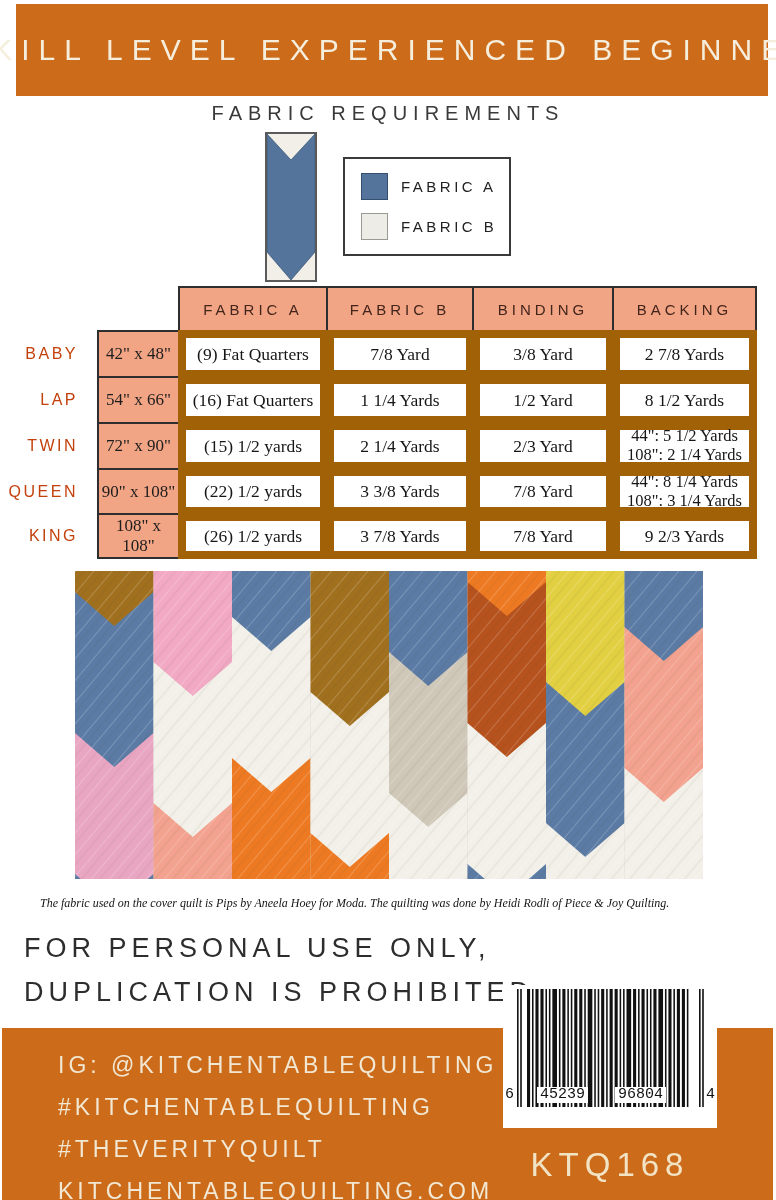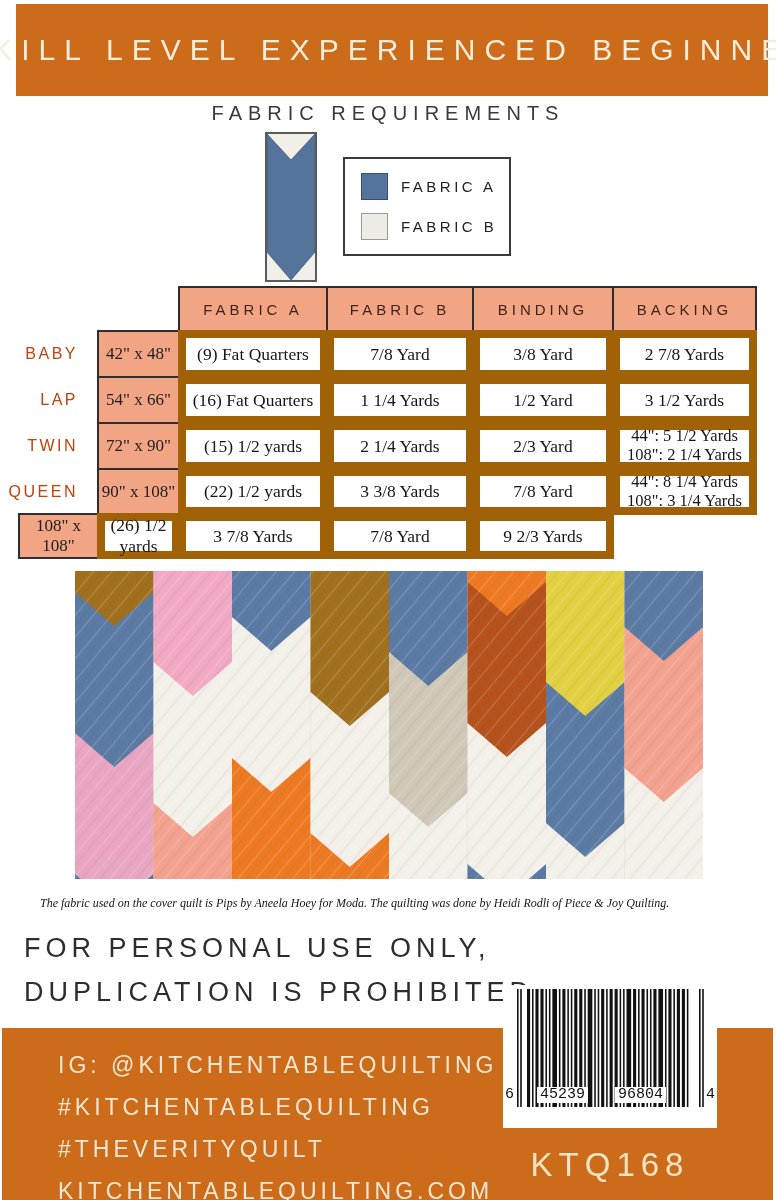--- a/index.html
+++ b/index.html
@@ -123,38 +123,39 @@
     <div class="cell val">(9) Fat Quarters</div>
     <div class="cell val">7/8 Yard</div>
     <div class="cell val">3/8 Yard</div>
     <div class="cell val">2 7/8 Yards</div>
 
     <div class="cell rowlabel">LAP</div>
     <div class="cell size">54" x 66"</div>
     <div class="cell val">(16) Fat Quarters</div>
     <div class="cell val">1 1/4 Yards</div>
     <div class="cell val">1/2 Yard</div>
-    <div class="cell val">3 1/2 Yards</div>
+    <div class="cell val">8 1/2 Yards</div>
 
     <div class="cell rowlabel">TWIN</div>
     <div class="cell size">72" x 90"</div>
     <div class="cell val">(15) 1/2 yards</div>
     <div class="cell val">2 1/4 Yards</div>
     <div class="cell val">2/3 Yard</div>
     <div class="cell val two">44": 5 1/2 Yards
 108": 2 1/4 Yards</div>
 
     <div class="cell rowlabel">QUEEN</div>
     <div class="cell size">90" x 108"</div>
     <div class="cell val">(22) 1/2 yards</div>
     <div class="cell val">3 3/8 Yards</div>
     <div class="cell val">7/8 Yard</div>
     <div class="cell val two">44": 8 1/4 Yards
 108": 3 1/4 Yards</div>
 
+    <div class="cell rowlabel">KING</div>
     <div class="cell size">108" x 108"</div>
     <div class="cell val">(26) 1/2 yards</div>
     <div class="cell val">3 7/8 Yards</div>
     <div class="cell val">7/8 Yard</div>
     <div class="cell val">9 2/3 Yards</div>
   </div>
 
   <div class="quilt-photo">
     <svg id="quilt-svg" width="628" height="308" viewBox="0 0 628 308">
       <defs>

